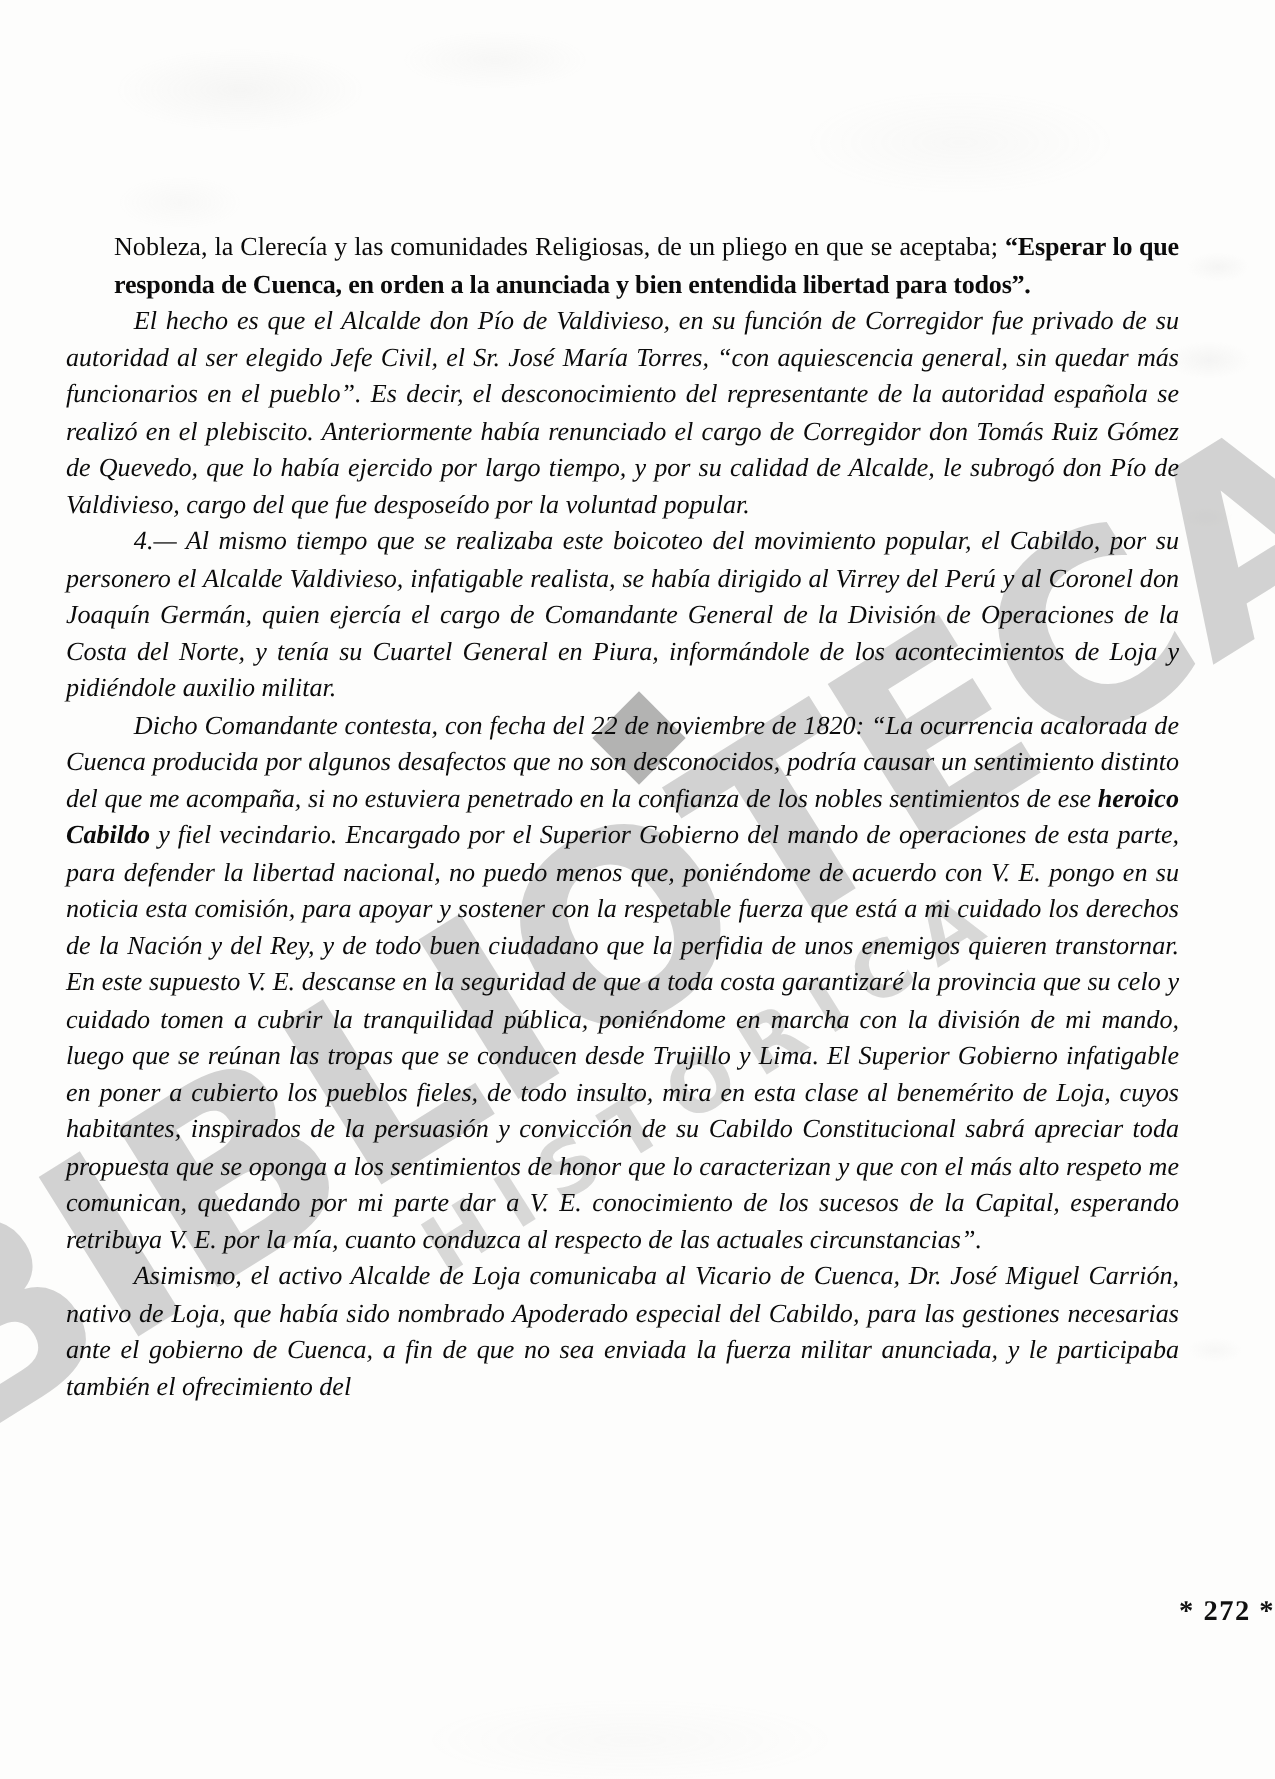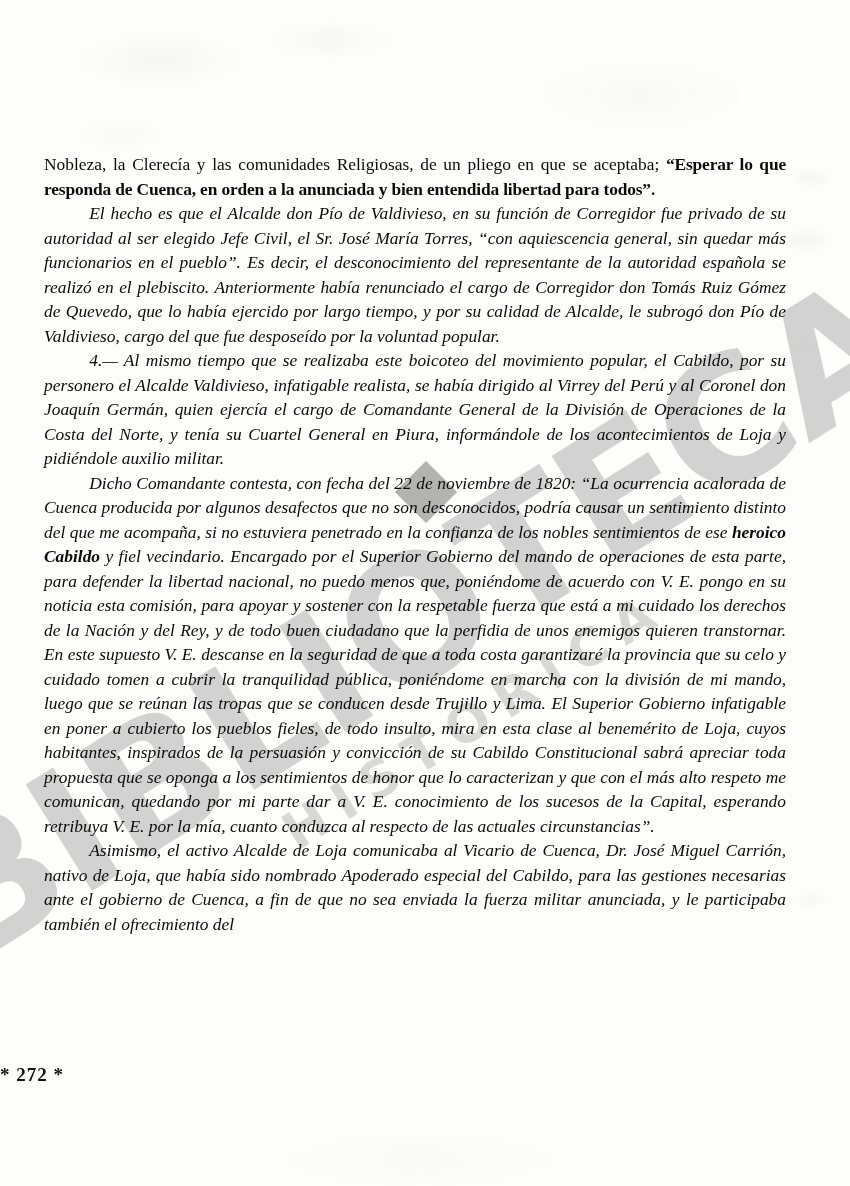--- a/index.html
+++ b/index.html
@@ -93,38 +93,38 @@
     margin: 0;
     font-size: 17.4px;
     line-height: 24.5px;
     text-align: justify;
     text-justify: inter-word;
     -webkit-hyphens: none;
     hyphens: none;
     color: #0b0b0b;
   }
   p.indent { text-indent: 2.6em; font-style: italic; }
-  p.flush  { text-indent: 0; }
+  p.flush  { text-indent: 0; margin-left: 32px; }
 
   
   .lead-bold {
     font-weight: 700;
     font-family: "Liberation Serif", "DejaVu Serif", serif;
     letter-spacing: -0.15px;
   }
 
   b.inline-bold { font-weight: 700; }
 
   
   .folio {
     position: absolute;
     left: 0;
     right: 0;
     top: 1064px;
-    text-align: left;
+    text-align: right;
     font-size: 19px;
     font-weight: 700;
     letter-spacing: 1px;
     color: #111;
     z-index: 2;
     font-family: "Liberation Serif", "DejaVu Serif", serif;
   }
 </style>
 </head>
 <body>

